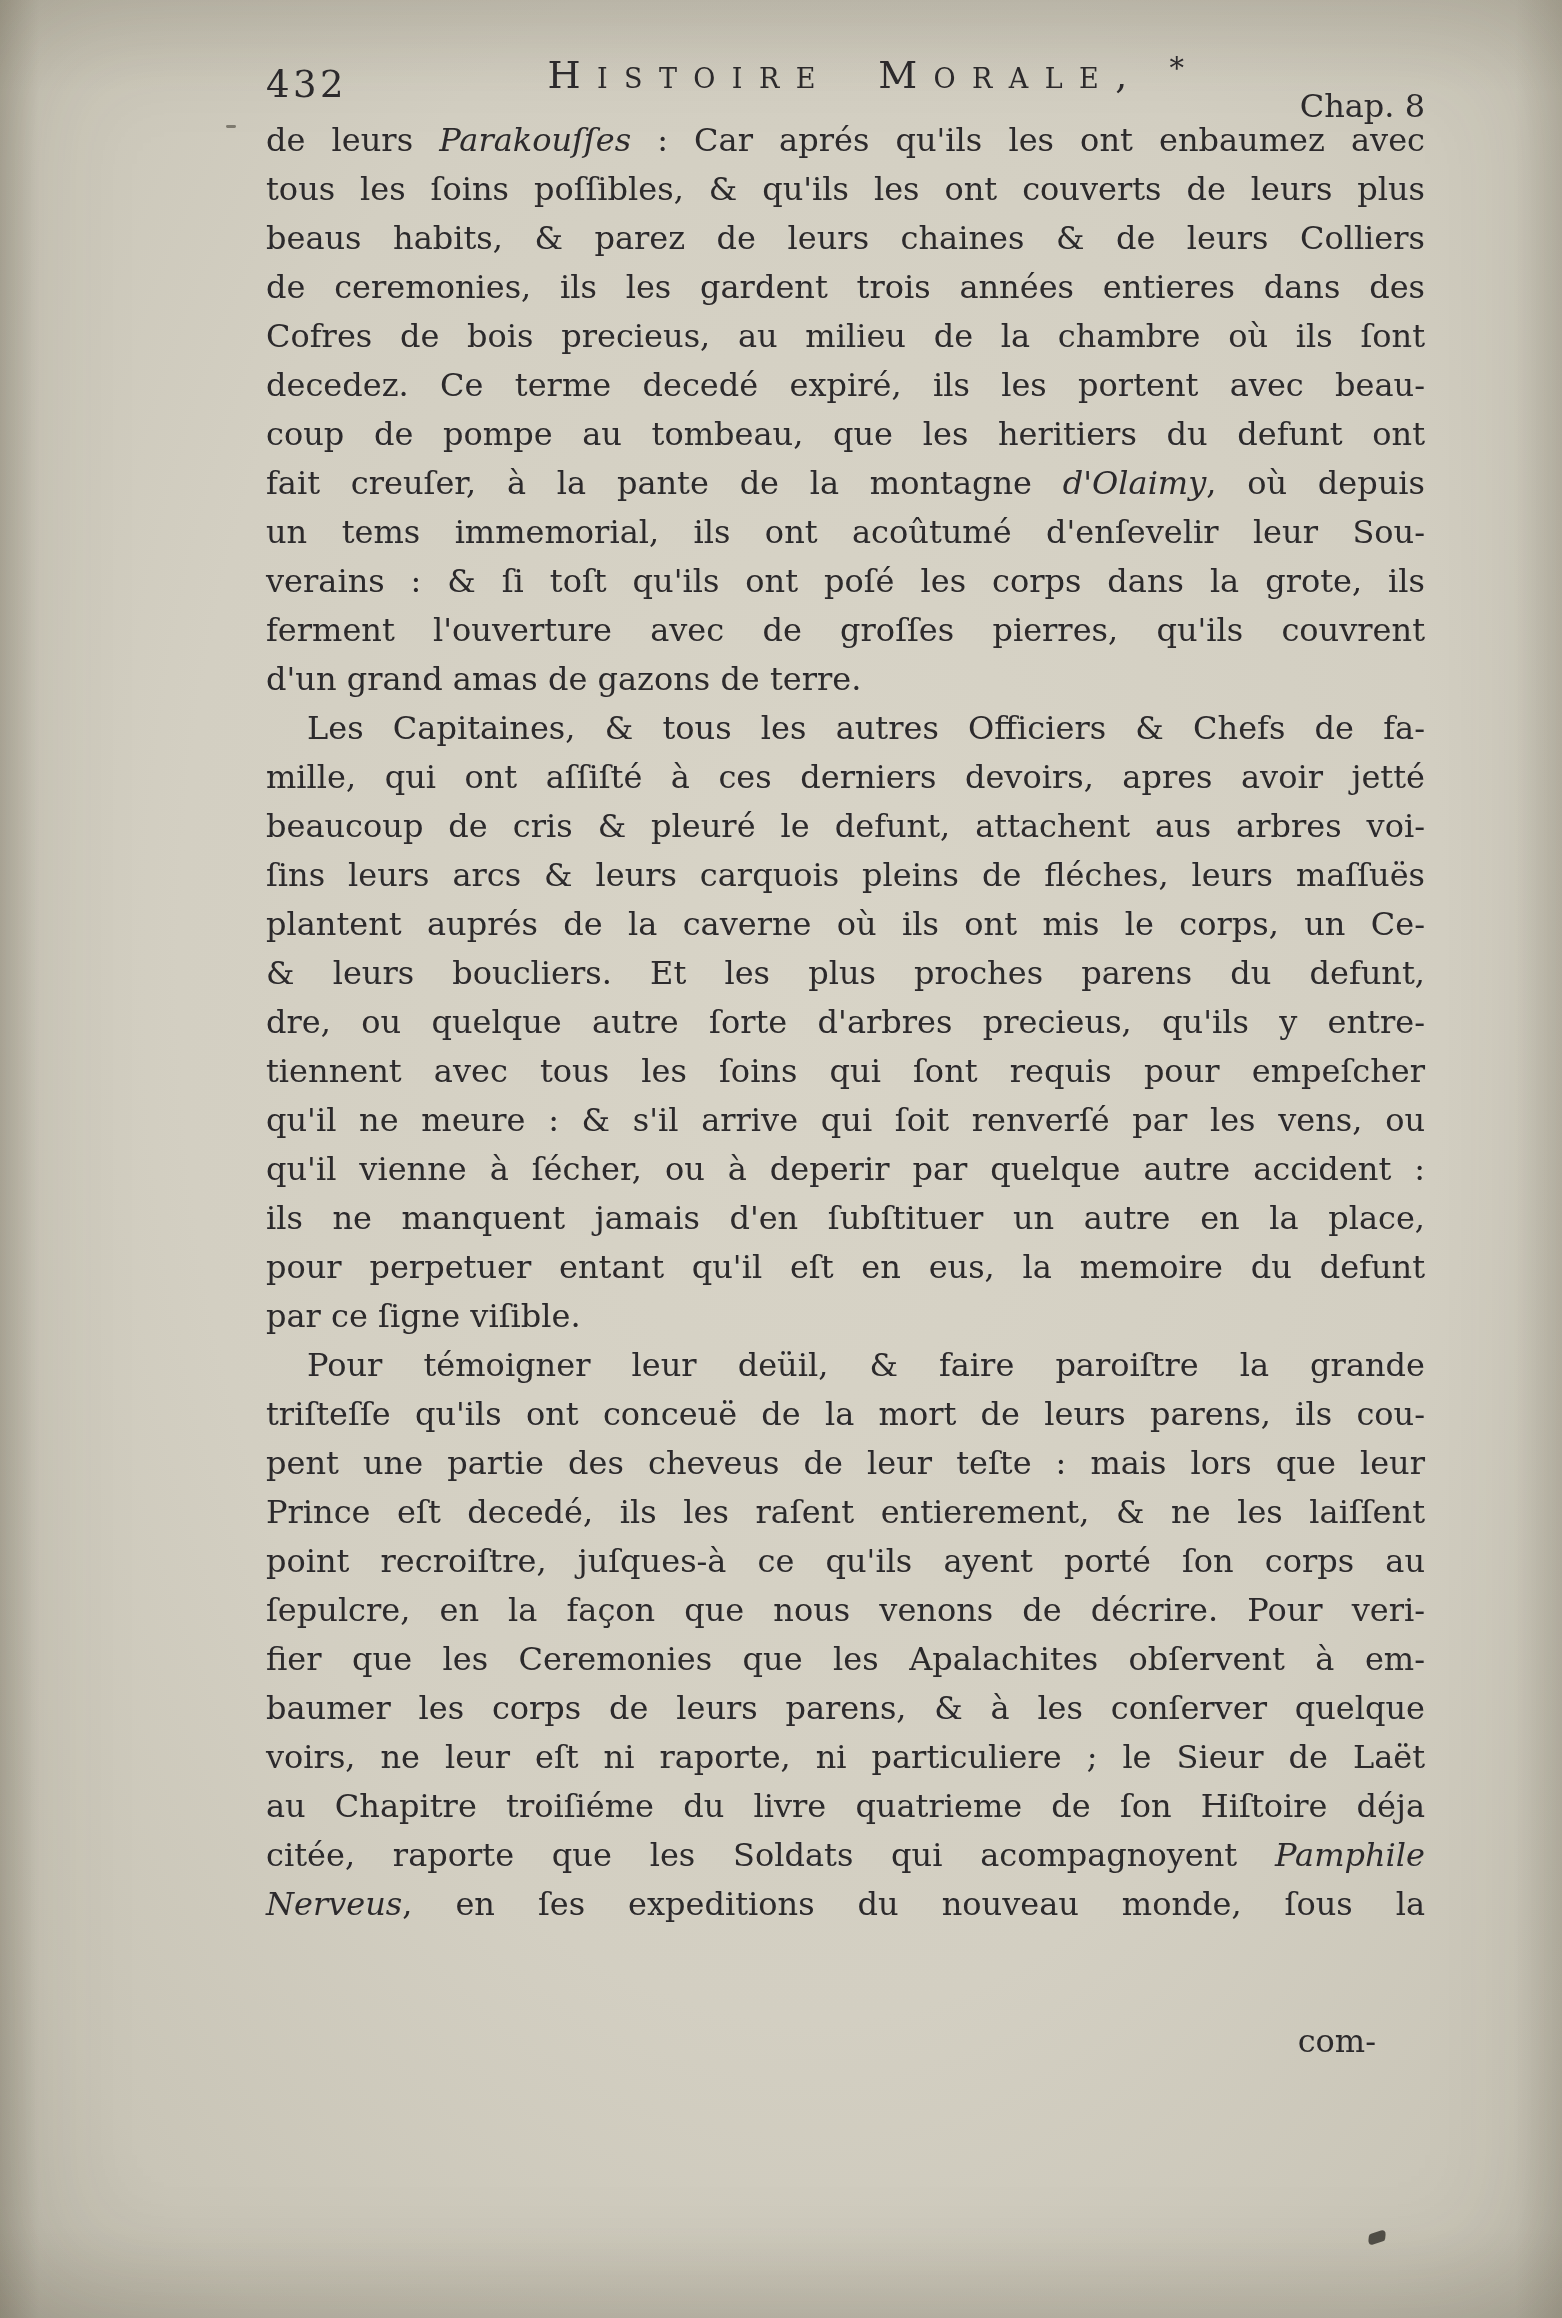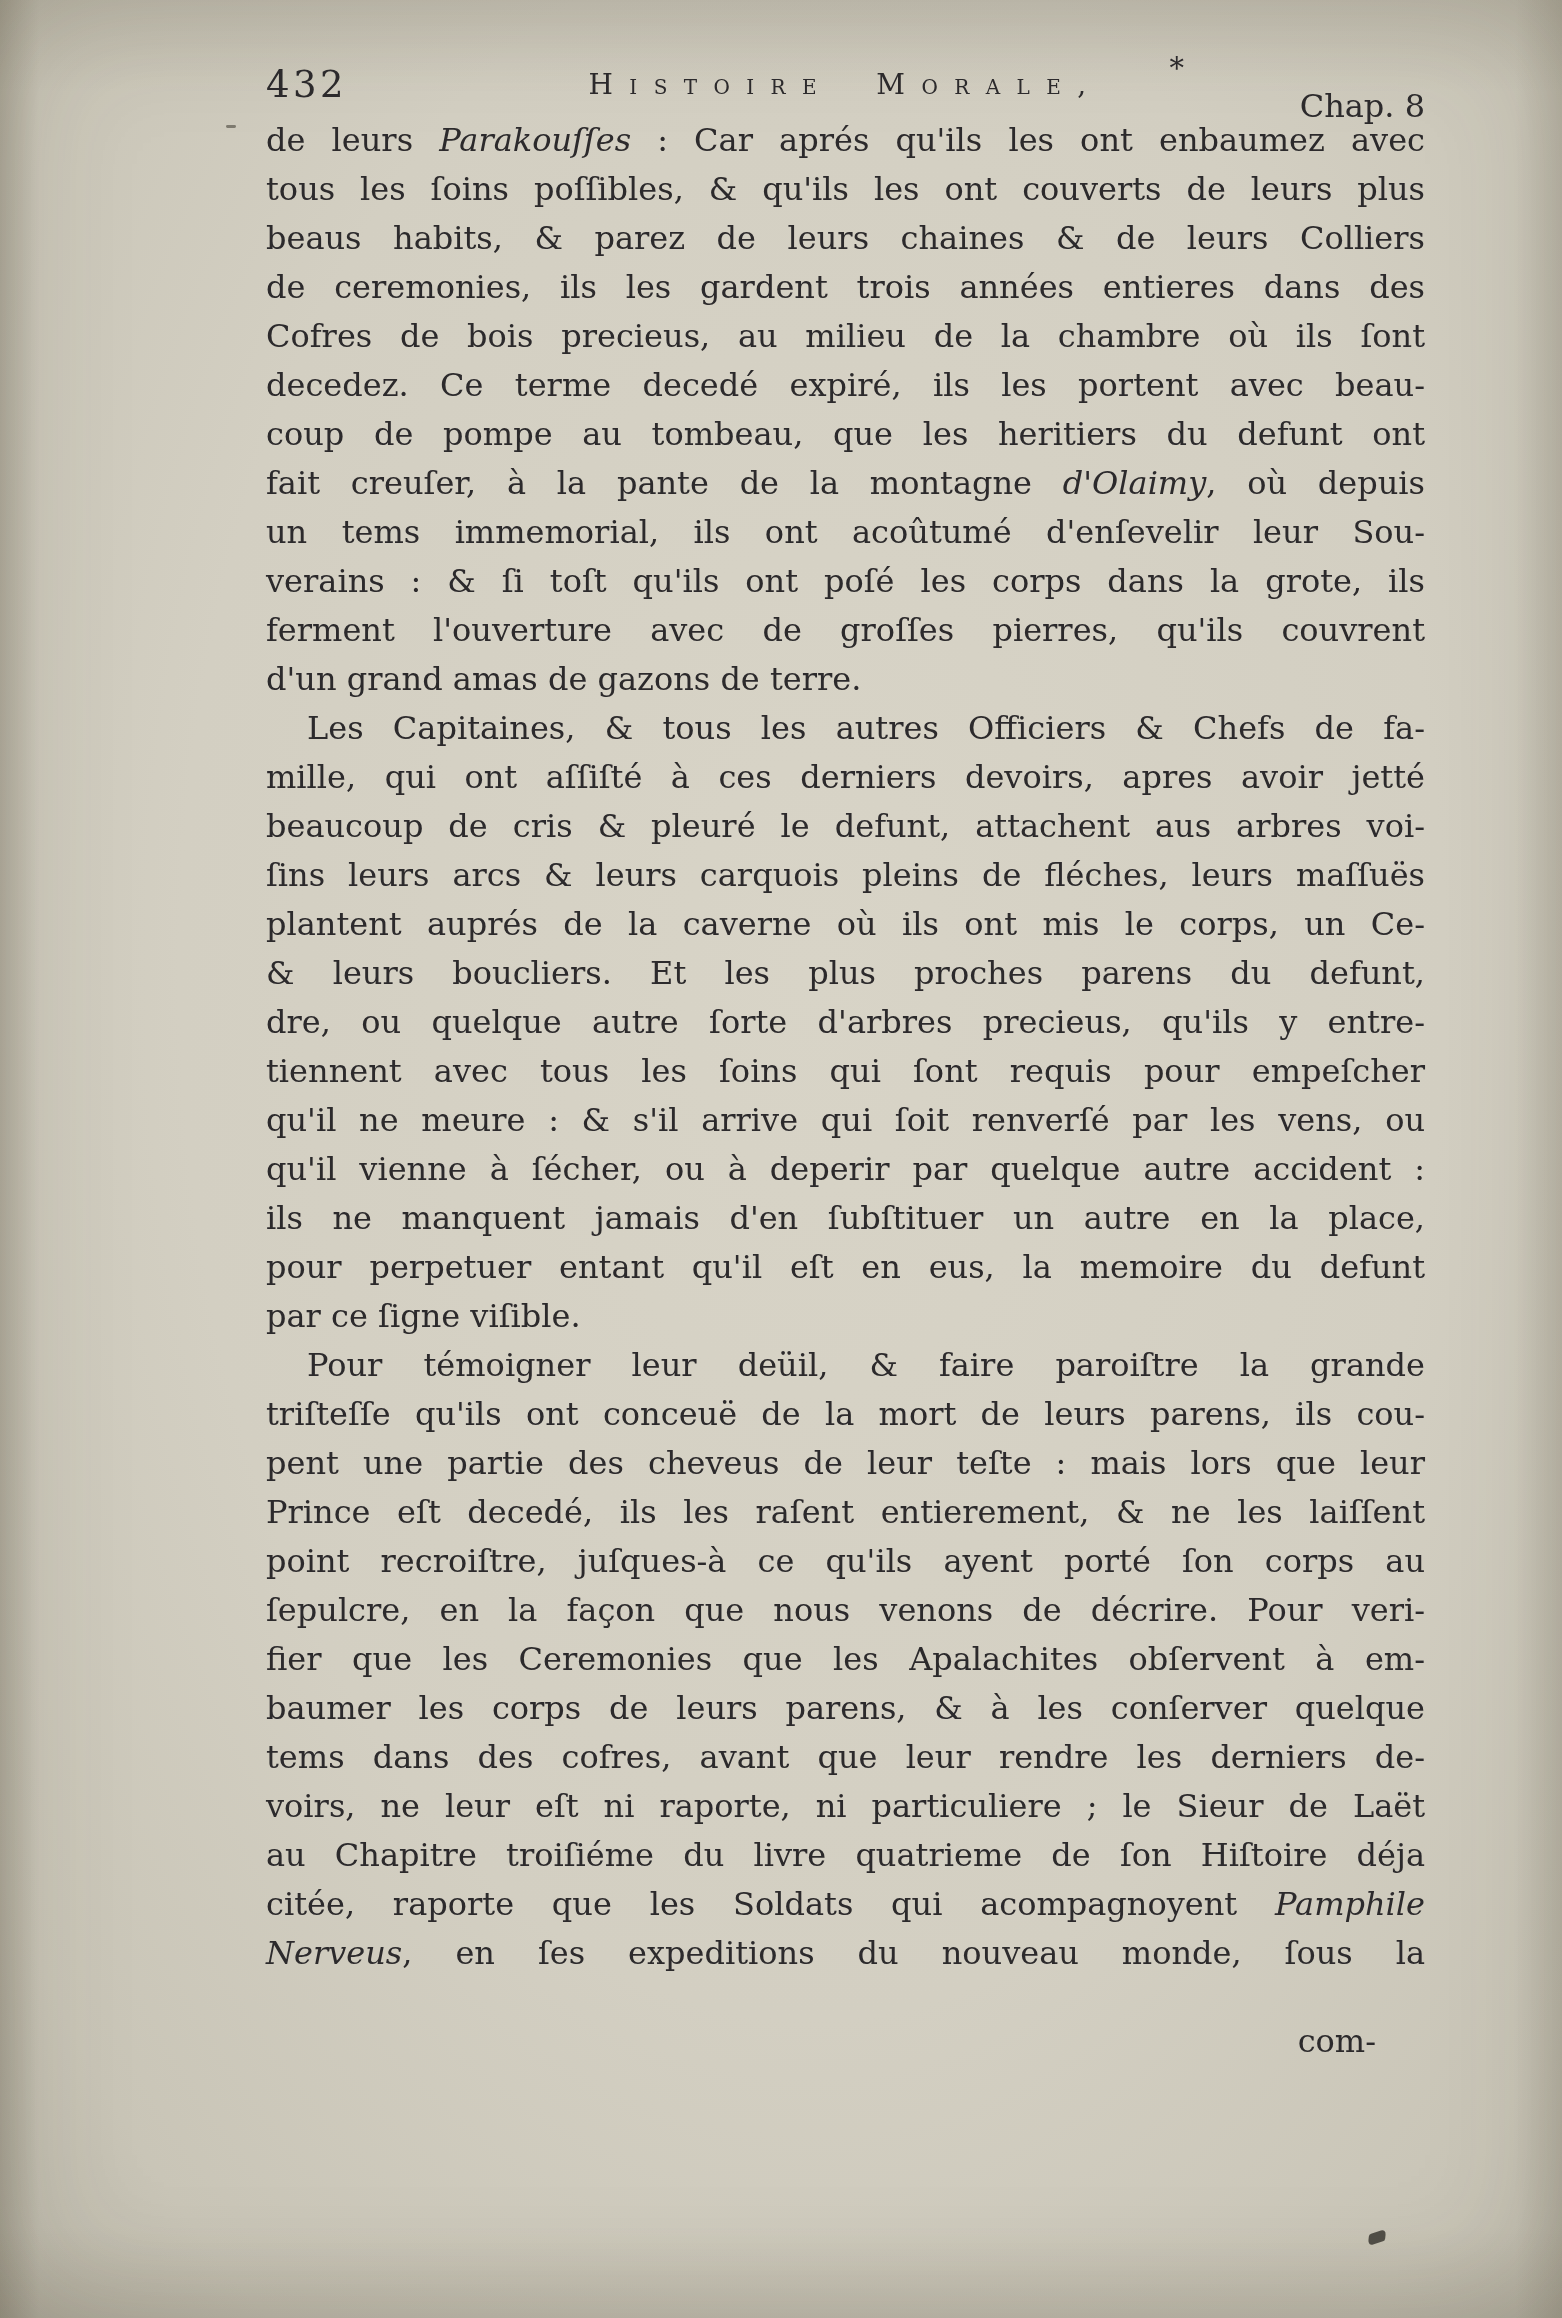--- a/index.html
+++ b/index.html
@@ -36,23 +36,23 @@
     position: absolute;
     left: 0;
     top: 11px;
     font-size: 37px;
     letter-spacing: 3.4px;
   }
   .running-title {
     position: absolute;
     left: 50%;
     transform: translateX(-50%);
-    top: 16px;
+    top: 1px;
     font-variant: small-caps;
-    font-size: 28px;
+    font-size: 38px;
     letter-spacing: 16.4px;
     word-spacing: 18px;
     white-space: nowrap;
   }
   .header-mark {
     position: absolute;
     right: 241px;
     top: -1.4px;
     font-size: 29px;
   }
@@ -147,21 +147,20 @@
     <div class="line"><span>pour perpetuer entant qu'il eſt en eus, la memoire du defunt</span></div>
     <div class="line para-end"><span>par ce ſigne viſible.</span></div>
     <div class="line indent"><span>Pour témoigner leur deüil, &amp; faire paroiſtre la grande</span></div>
     <div class="line"><span>triſteſſe qu'ils ont conceuë de la mort de leurs parens, ils cou-</span></div>
     <div class="line"><span>pent une partie des cheveus de leur teſte : mais lors que leur</span></div>
     <div class="line"><span>Prince eſt decedé, ils les raſent entierement, &amp; ne les laiſſent</span></div>
     <div class="line"><span>point recroiſtre, juſques-à ce qu'ils ayent porté ſon corps au</span></div>
     <div class="line"><span>ſepulcre, en la façon que nous venons de décrire.  Pour veri-</span></div>
     <div class="line"><span>fier que les Ceremonies que les Apalachites obſervent à em-</span></div>
     <div class="line"><span>baumer les corps de leurs parens, &amp; à les conſerver quelque</span></div>
-    <div class="line"><span>tems dans des cofres, avant que leur rendre les derniers de-</span></div>
     <div class="line"><span>voirs, ne leur eſt ni raporte, ni particuliere ; le Sieur de Laët</span></div>
     <div class="line"><span>au Chapitre troiſiéme du livre quatrieme de ſon Hiſtoire déja</span></div>
     <div class="line"><span>citée, raporte que les Soldats qui acompagnoyent </span><em>Pamphile</em></div>
     <div class="line"><em>Nerveus</em><span>, en ſes expeditions du nouveau monde, ſous la</span></div>
   </div>
 
 <div class="catchword">com-</div>
 
 <div class="ink-blot"></div>
 

